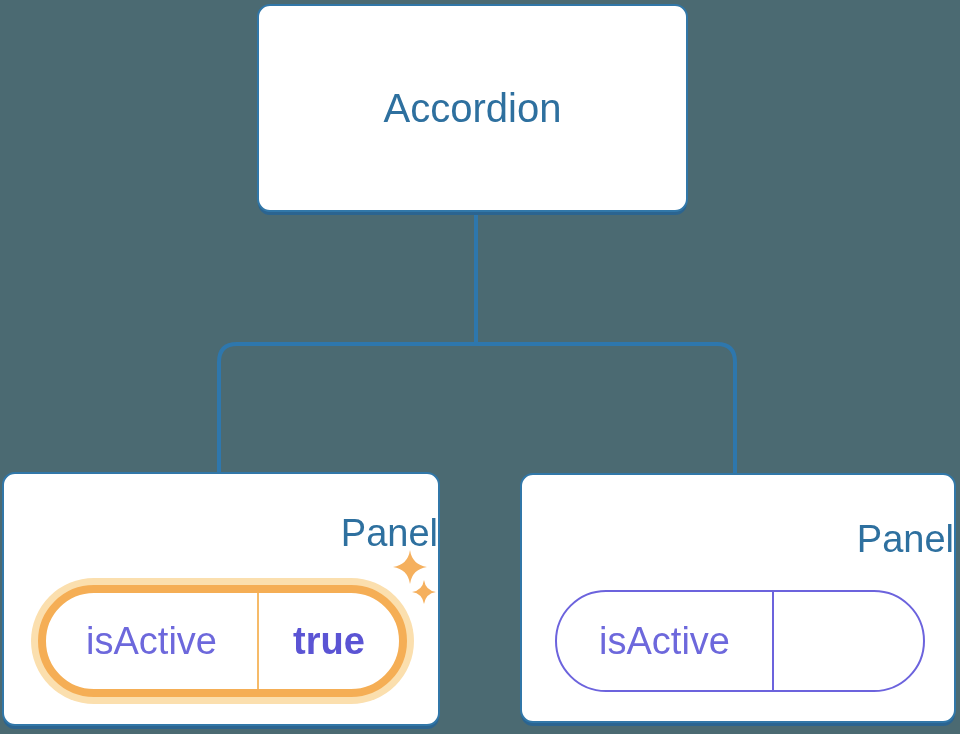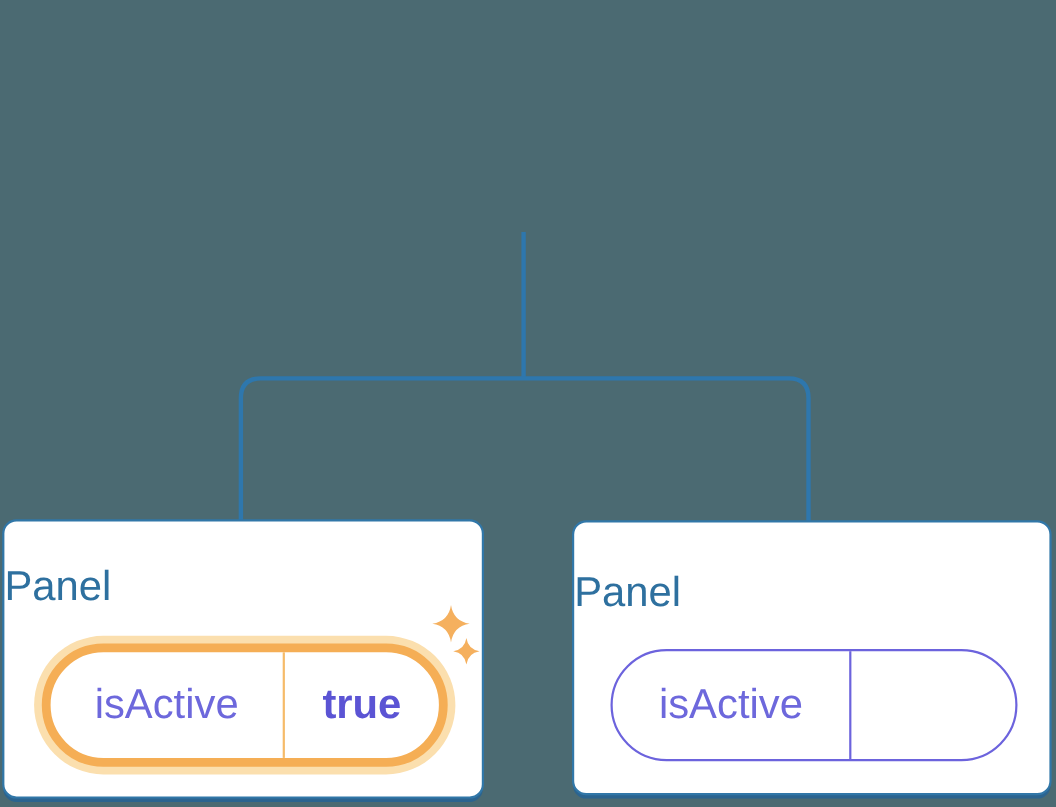--- a/index.html
+++ b/index.html
@@ -58,21 +58,21 @@
   .node-panel-right {
     left: 520px;
     top: 473px;
     width: 436px;
     height: 250px;
   }
   .panel-label {
     position: absolute;
     left: 0;
     right: 0;
-    text-align: left;
+    text-align: right;
     font-size: 38px;
     font-weight: 500;
     color: #2e709f;
     line-height: 1;
   }
   .node-panel-left .panel-label { top: 40px; }
   .node-panel-right .panel-label { top: 45px; }
 
   .pill {
     position: absolute;
@@ -133,20 +133,23 @@
 </head>
 <body>
 
 <div class="stage">
 
   <svg class="connectors" width="960" height="734" viewBox="0 0 960 734" aria-hidden="true">
     <path d="M476 211 L476 344"></path>
     <path d="M219 473 L219 362 Q219 344 237 344 L717 344 Q735 344 735 362 L735 474"></path>
   </svg>
 
+  <div class="node node-accordion">
+    <div class="accordion-label">Accordion</div>
+  </div>
 
   <div class="node node-panel-left">
     <div class="panel-label">Panel</div>
 
     <div class="pill pill-active">
       <div class="cell cell-name">isActive</div>
       <div class="pill-divider"></div>
       <div class="cell cell-value">true</div>
     </div>
 

